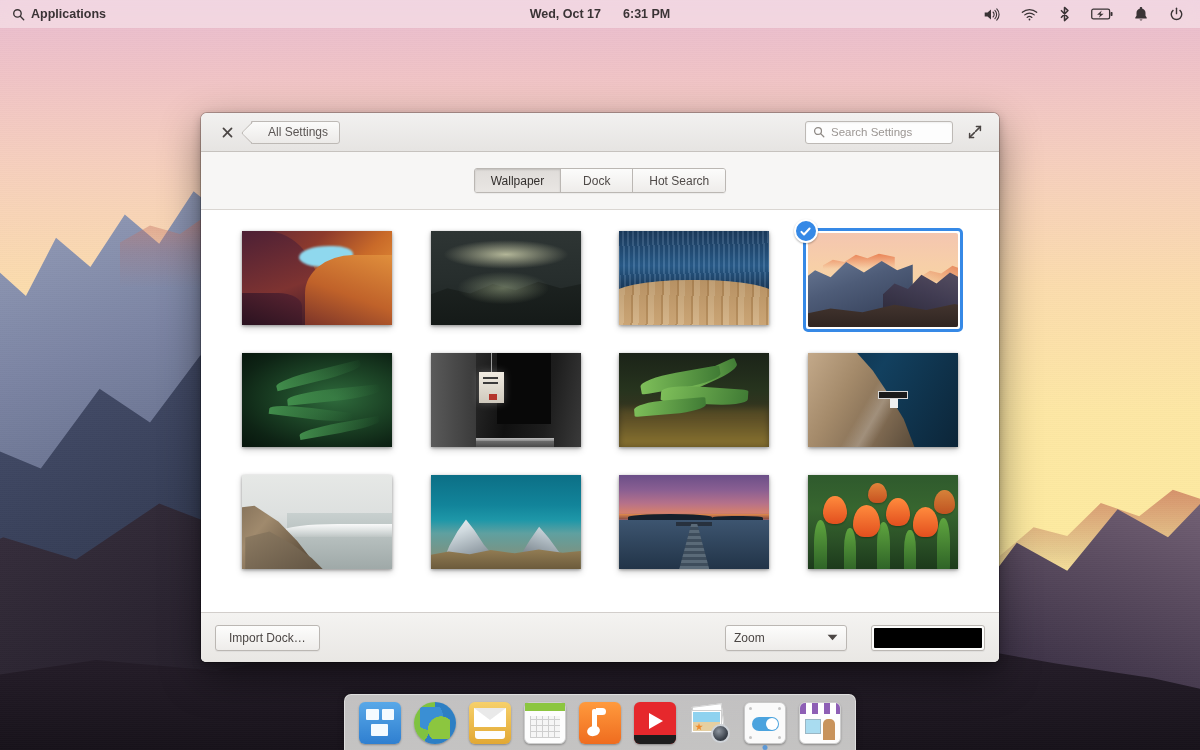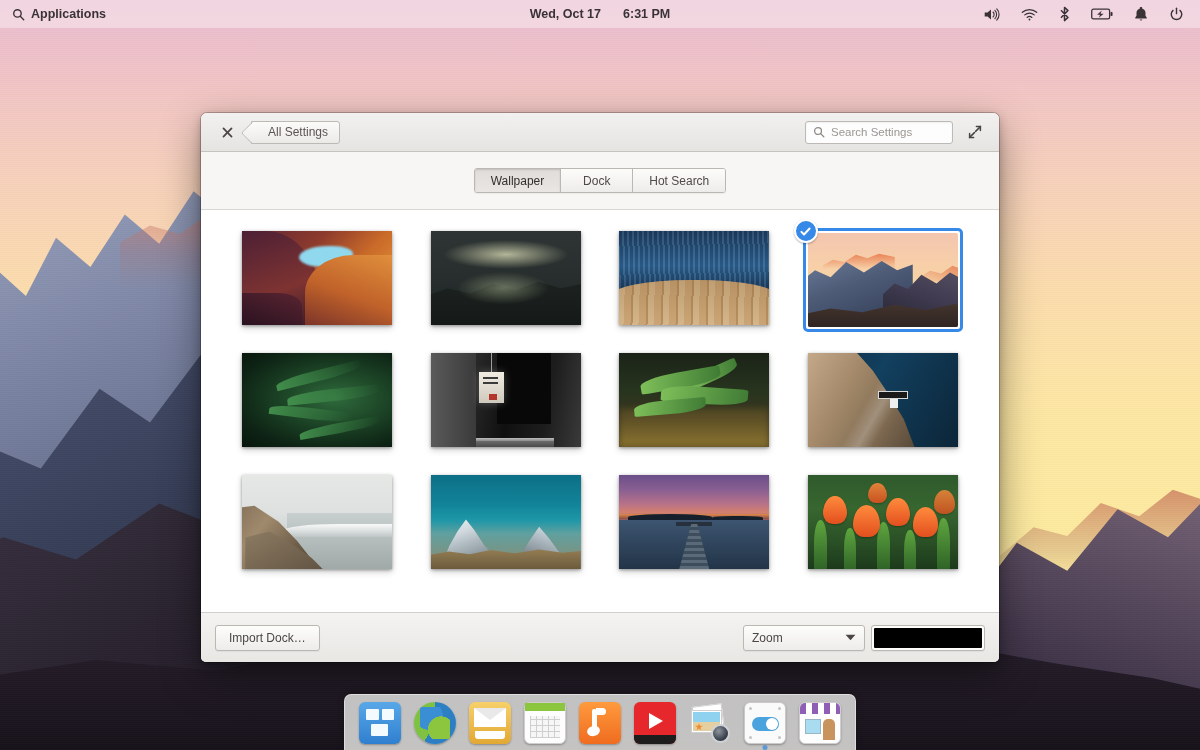--- a/index.html
+++ b/index.html
@@ -401,21 +401,21 @@
   }
   #import-photo-button {
     height: 26px; padding: 0 13px;
     display: flex; align-items: center;
     font-size: 12px; color: #4b4644;
     background: linear-gradient(to bottom, #fdfdfc, #eeecea);
     border: 1px solid #bbb7b3; border-radius: 3px;
     box-shadow: 0 1px 1px rgba(0,0,0,0.05);
     cursor: pointer;
   }
-  #actionbar-right { margin-left: auto; display: flex; align-items: center; gap: 6px; }
+  #actionbar-right { margin-left: auto; display: flex; align-items: center; gap: 24px; }
   #zoom-select {
     width: 122px; height: 26px;
     display: flex; align-items: center;
     padding: 0 8px;
     font-size: 12px; color: #4b4644;
     background: linear-gradient(to bottom, #fdfdfc, #eeecea);
     border: 1px solid #bbb7b3; border-radius: 3px;
     box-shadow: 0 1px 1px rgba(0,0,0,0.05);
     cursor: pointer;
     position: relative;

